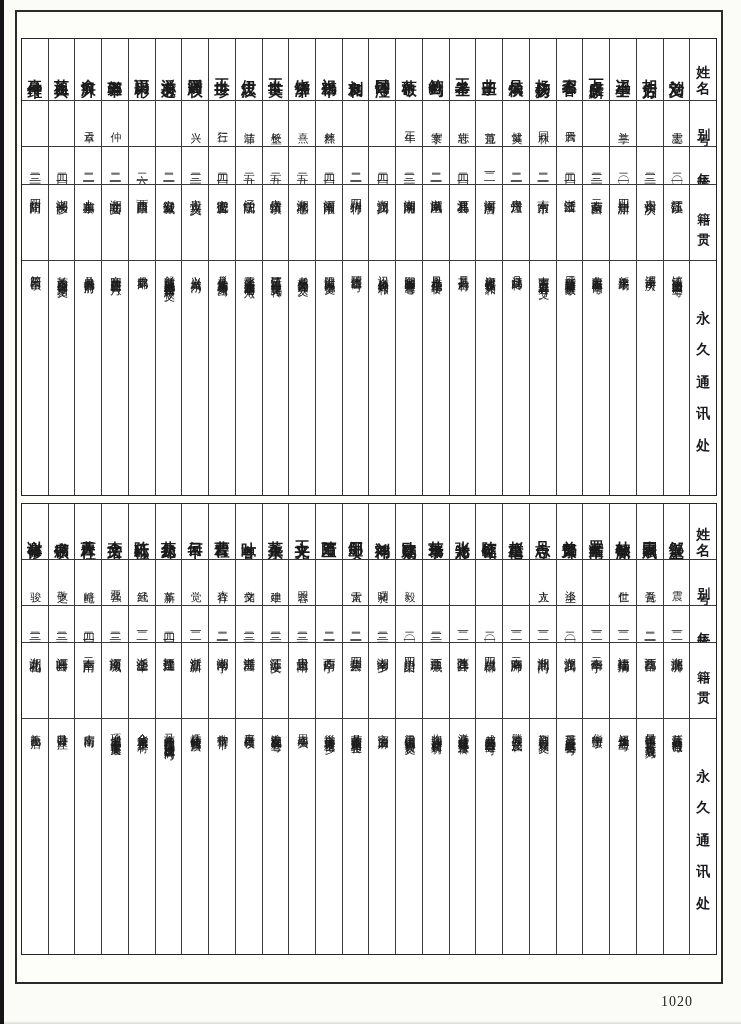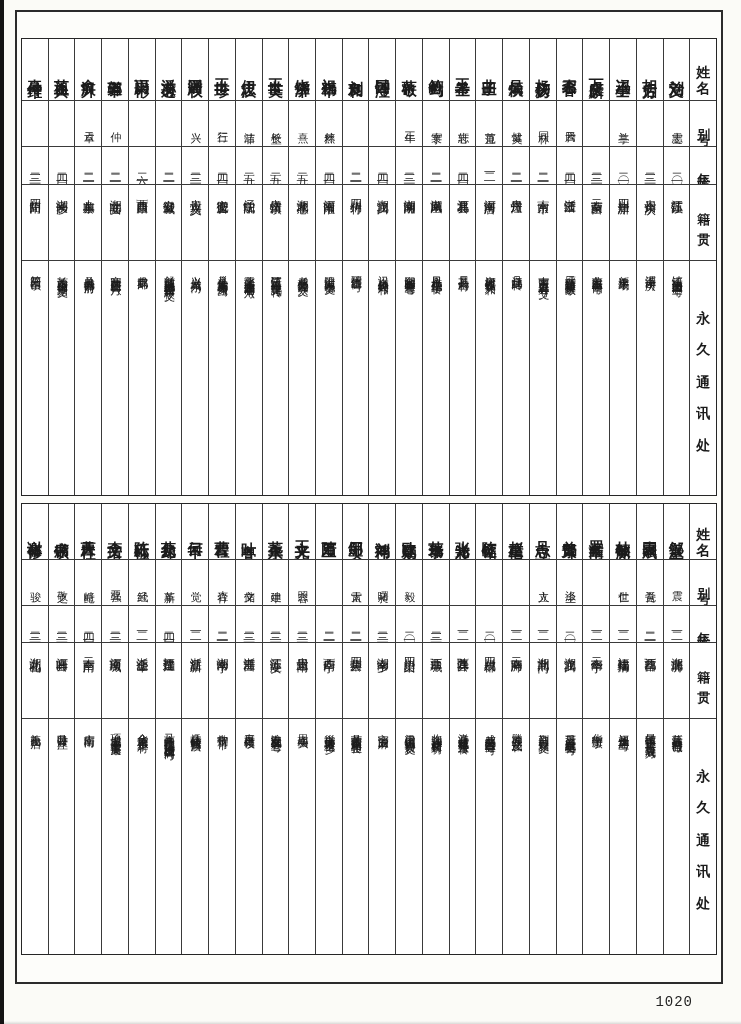--- a/index.html
+++ b/index.html
@@ -43,21 +43,21 @@
   .header-col .cell{align-items:center;padding-top:0;}
   .hcell .vtext{font-weight:600;}
   .h-name  {font-size:14px;letter-spacing:1.1em;}
   .h-alias {font-size:13px;letter-spacing:.45em;}
   .h-age   {font-size:13px;letter-spacing:.18em;}
   .h-native{font-size:13px;letter-spacing:1.5em;}
   .h-addr  {font-size:14px;letter-spacing:2.3em;}
 
   .page-number{
     position:absolute;right:48px;bottom:14px;
-    font-family:Liberation Mono, monospace;font-size:14px;letter-spacing:1px;color:#222;
+    font-family:Liberation Serif, serif;font-size:14px;letter-spacing:1px;color:#222;
   }
 </style>
 </head>
 <body>
 
 <div class="scan-edge-left"></div>
 <div class="scan-edge-bottom"></div>
 
 <div class="frame">
   <div class="vtable t1" id="table-0">

